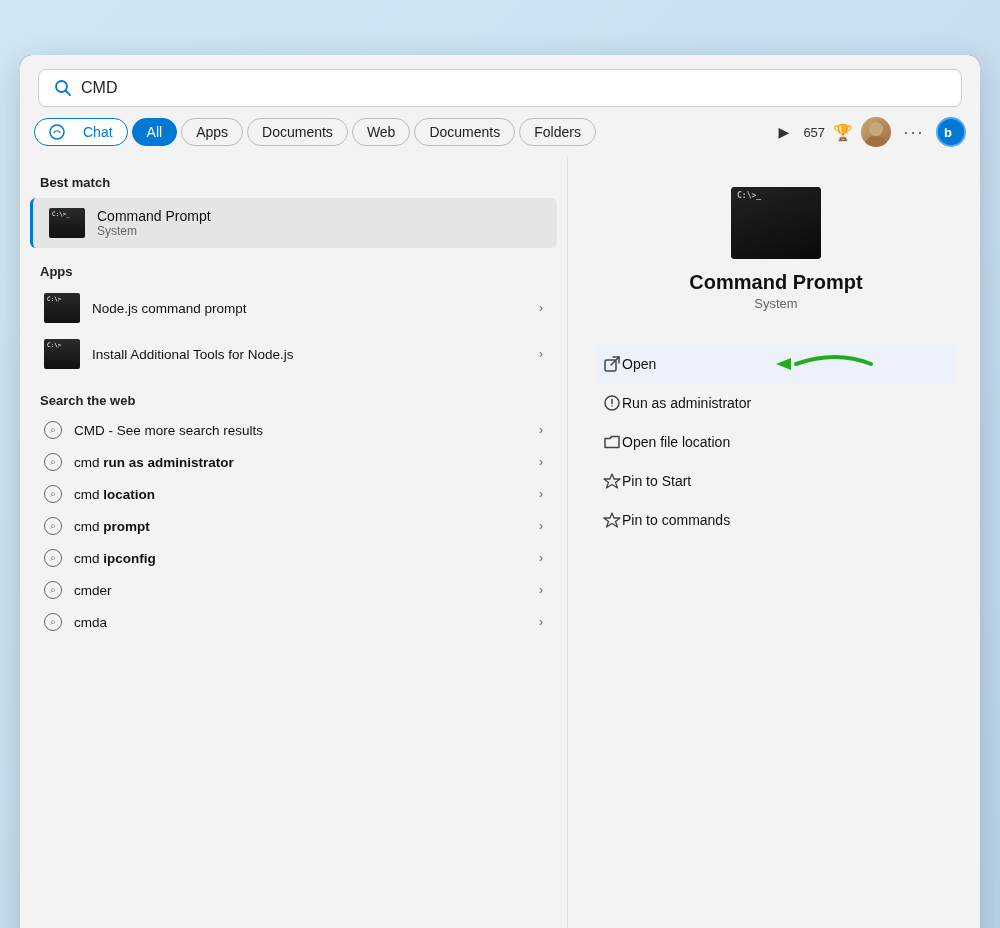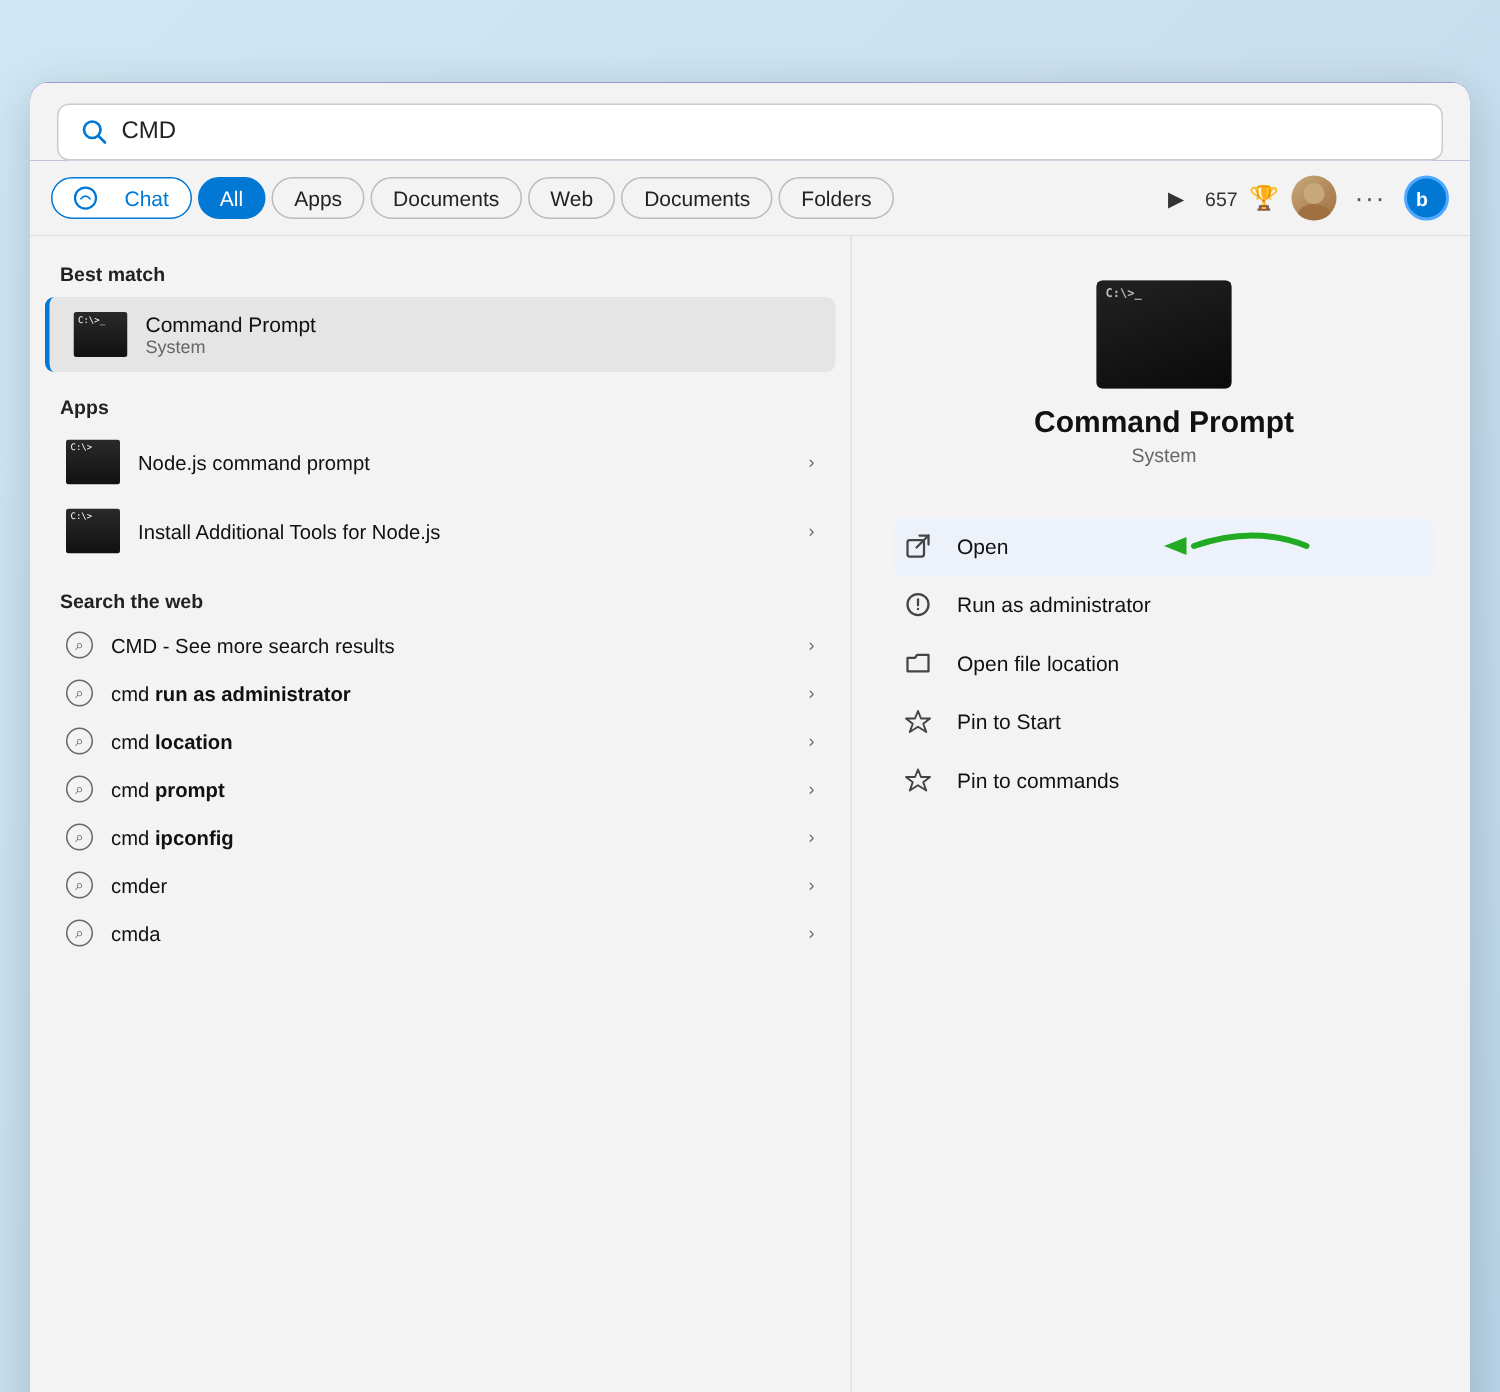--- a/index.html
+++ b/index.html
@@ -305,21 +305,21 @@
     }
     .app-subtitle {
       font-size: 13px;
       color: #666;
       margin-bottom: 16px;
     }
     .action-list { width: 100%; }
     .action-item {
       display: flex;
       align-items: center;
-      gap: 16px;
+      gap: 0;
       padding: 9px 6px;
       cursor: pointer;
       border-radius: 4px;
       border-bottom: 1px solid transparent;
       position: relative;
       text-align: right;
     }
     .action-icon {
       width: 20px;
       height: 20px;

